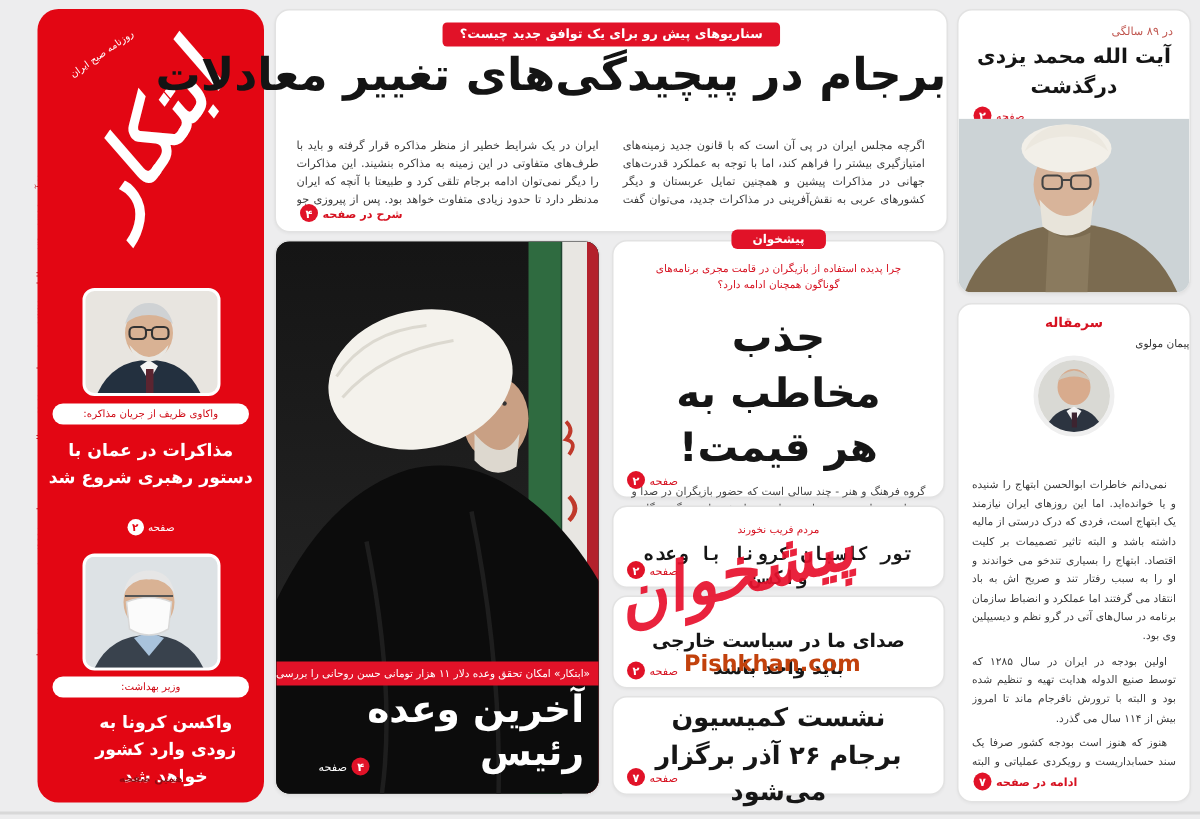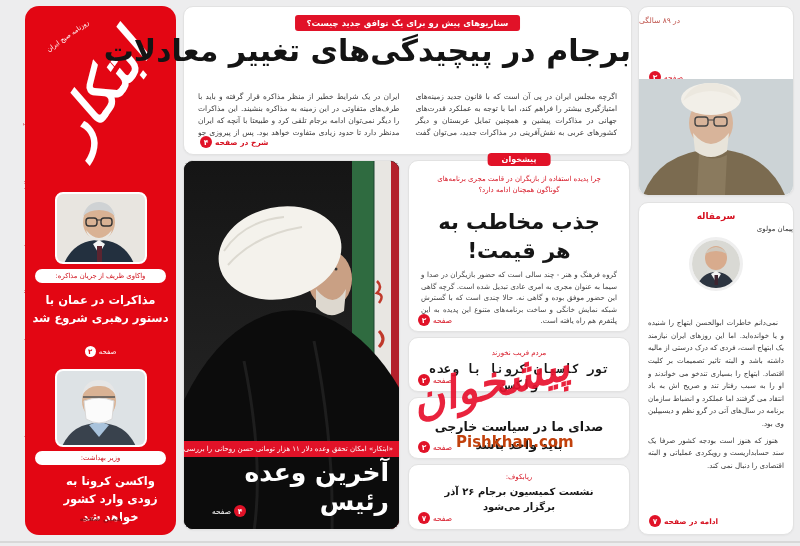--- a/index.html
+++ b/index.html
@@ -68,22 +68,22 @@
 
   
   #watermark { position:absolute; left:398px; top:355px; width:235px; height:115px;
     pointer-events:none; z-index:5; }
   #watermark .wm-fa { position:absolute; top:2px; left:12px; font-size:44px; font-weight:900;
     color:#e8112d; transform:rotate(-14deg); opacity:.92; font-style:italic; }
   #watermark .wm-en { position:absolute; top:78px; left:58px; font-size:15px; font-weight:bold;
     color:#c2410c; direction:ltr; }
 
   
-  #obit-kicker { position:absolute; top:9px; left:0; right:0; font-size:7.5px; color:#c0564f;
-    text-align:left; }
+  #obit-kicker { position:absolute; top:9px; left:0; right:11px; font-size:7.5px; color:#c0564f;
+    text-align:right; }
   #obit-head { position:absolute; top:21px; left:6px; right:6px; font-size:13.5px; font-weight:900;
     color:#151515; text-align:center; line-height:1.5; }
   #obit-badge { position:absolute; left:10px; top:64px; }
   #obit-photo { position:absolute; left:0; right:0; bottom:0; height:116px; border-radius:0 0 9px 9px; overflow:hidden; }
 
   #ed-label { position:absolute; top:8px; left:0; right:0; text-align:center; color:#d61221;
     font-size:9px; font-weight:900; }
   #ed-author { position:absolute; top:22px; left:0; right:0; text-align:right; color:#333;
     font-size:7px; }
   #ed-avatar { position:absolute; top:34px; left:50%; transform:translateX(-50%); width:54px;
@@ -190,21 +190,21 @@
     <div id="photo-headline">آخرین وعده رئیس</div>
     <div id="photo-badge" class="badge">
       <span class="circ">۴</span>
       <span style="color:#fff;">صفحه</span>
     </div>
   </div>
 
   <div class="card" style="left:408px; top:160px; width:222px; height:172px;">
     <div id="pish-label">پیشخوان</div>
     <div class="kicker" style="margin:13px 16px 12px;">چرا پدیده استفاده از بازیگران در قامت مجری برنامه‌های گوناگون همچنان ادامه دارد؟</div>
-    <div class="brief-head" style="font-size:21px; margin:4px 28px 4px; line-height:1.35;">جذب مخاطب به هر قیمت!</div>
+    <div class="brief-head" style="font-size:27px; margin:4px 28px 4px; line-height:1.35;">جذب مخاطب به هر قیمت!</div>
     <div style="font-size:7.2px; line-height:1.6; text-align:justify; color:#444; margin:2px 12px 0;">گروه فرهنگ و هنر - چند سالی است که حضور بازیگران در صدا و سیما به عنوان مجری به امری عادی تبدیل شده است. گرچه گاهی این حضور موفق بوده و گاهی نه. حالا چندی است که با گسترش شبکه نمایش خانگی و ساخت برنامه‌های متنوع این پدیده به این پلتفرم هم راه یافته است.</div>
     <div class="badge corner-badge">
       <span>صفحه</span>
       <span class="circ">۲</span>
     </div>
   </div>
 
   <div class="card" style="left:408px; top:337px; width:222px; height:55px;">
     <div class="kicker" style="margin-top:10px;">مردم فریب نخورند</div>
     <div class="brief-head" style="font-size:12.5px; margin:2px 10px 0;font-family:Liberation Mono, monospace;">تور کاسبان کرونا با وعده واکسن</div>
@@ -216,35 +216,35 @@
 
   <div class="card" style="left:408px; top:397px; width:222px; height:62px;">
     <div class="brief-head" style="font-size:12.5px; margin:20px 22px 0; line-height:1.45;">صدای ما در سیاست خارجی باید واحد باشد</div>
     <div class="badge corner-badge">
       <span>صفحه</span>
       <span class="circ">۲</span>
     </div>
   </div>
 
   <div class="card" style="left:408px; top:464px; width:222px; height:66px;">
-    <div class="kicker" style="margin-top:7px;">ریابکوف:</div>
-    <div class="brief-head" style="font-size:10px; margin:2px 26px 0; line-height:1.45;">نشست کمیسیون برجام ۲۶ آذر برگزار می‌شود</div>
+    <div class="brief-head" style="font-size:17px; margin:2px 26px 0; line-height:1.45;">نشست کمیسیون برجام ۲۶ آذر برگزار می‌شود</div>
     <div class="badge corner-badge">
       <span>صفحه</span>
       <span class="circ">۷</span>
     </div>
   </div>
 
   <div id="watermark">
     <div class="wm-fa">پیشخوان</div>
     <div class="wm-en">Pishkhan.com</div>
   </div>
 
   <div class="card" style="left:638px; top:6px; width:156px; height:190px;">
     <div id="obit-kicker">در ۸۹ سالگی</div>
+    <div id="obit-head">آیت الله محمد یزدی درگذشت</div>
     <div id="obit-badge" class="badge">
       <span>صفحه</span>
       <span class="circ">۲</span>
     </div>
     <div id="obit-photo">
       <svg width="154" height="116" viewBox="0 0 154 116">
         <rect width="154" height="116" fill="#ccd3d6"></rect>
         <path d="M6 116 Q18 72 70 68 Q124 68 142 116 Z" fill="#786ividual" fill-opacity="0"></path>
         <path d="M4 116 Q20 74 72 70 Q126 70 146 116 Z" fill="#7b6b50"></path>
         <path d="M60 74 Q72 84 88 76 L86 116 L58 116 Z" fill="#8a7a5e"></path>
@@ -267,20 +267,21 @@
         <rect width="48" height="48" fill="#d9d9d4"></rect>
         <path d="M4 48 Q10 32 24 32 Q38 32 44 48 Z" fill="#2c3440"></path>
         <path d="M19 34 L24 42 L29 34 L24 31 Z" fill="#f4f4f4"></path>
         <rect x="22.5" y="35" width="3.5" height="10" fill="#3d2430"></rect>
         <ellipse cx="24" cy="18" rx="11" ry="12" fill="#d8ab8d"></ellipse>
         <path d="M13 14 Q16 8 24 7 Q32 8 35 14 Q30 11 24 11 Q18 11 13 14 Z" fill="#cfc8bd"></path>
       </svg>
     </div>
     <div id="ed-body">
       <p>نمی‌دانم خاطرات ابوالحسن ابتهاج را شنیده و یا خوانده‌اید. اما این روزهای ایران نیازمند یک ابتهاج است، فردی که درک درستی از مالیه داشته باشد و البته تاثیر تصمیمات بر کلیت اقتصاد. ابتهاج را بسیاری تندخو می خواندند و او را به سبب رفتار تند و صریح اش به باد انتقاد می گرفتند اما عملکرد و انضباط سازمان برنامه در سال‌های آتی در گرو نظم و دیسیپلین وی بود.</p>
+      <p>اولین بودجه در ایران در سال ۱۲۸۵ که توسط صنیع الدوله هدایت تهیه و تنظیم شده بود و البته با ترورش نافرجام ماند تا امروز بیش از ۱۱۴ سال می گذرد.</p>
       <p>هنوز که هنوز است بودجه کشور صرفا یک سند حسابداریست و رویکردی عملیاتی و البته اقتصادی را دنبال نمی کند.</p>
 
     </div>
     <div id="ed-more" class="badge">
       <span>ادامه در صفحه</span>
       <span class="circ">۷</span>
     </div>
   </div>
 
   <div id="footer-line"></div>

